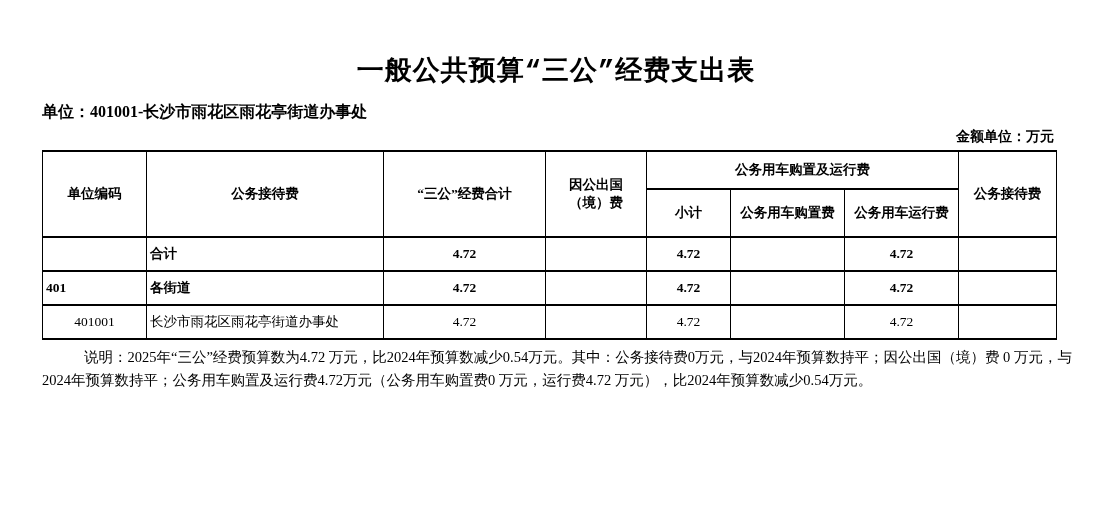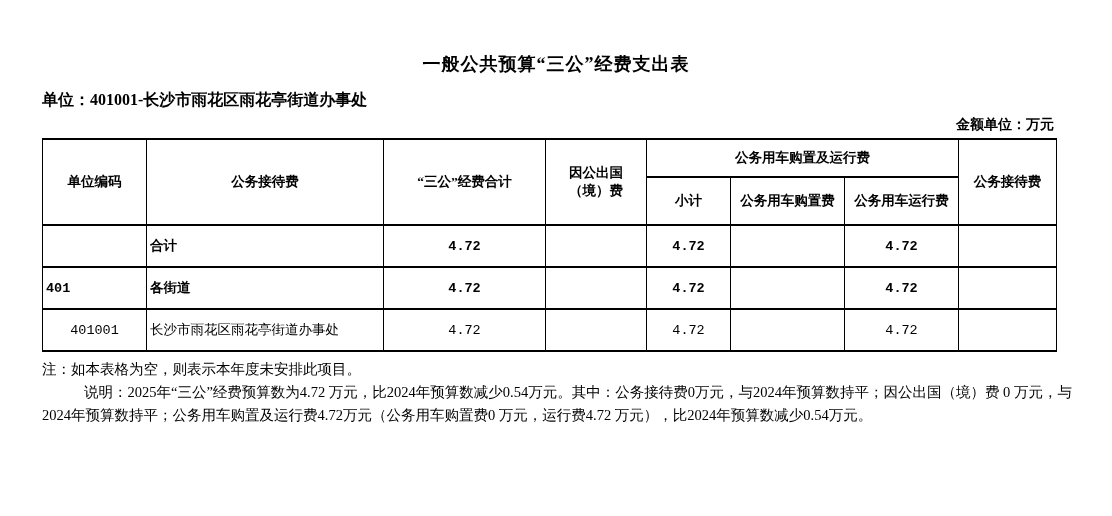--- a/index.html
+++ b/index.html
@@ -12,23 +12,24 @@
     position: relative;
     width: 1112px;
     height: 516px;
     background: #ffffff;
     overflow: hidden;
   }
   .title {
     margin: 0;
     padding-top: 52px;
     text-align: center;
-    font-size: 18px;
+    font-size: 27px;
     font-weight: bold;
     letter-spacing: 1px;
+    font-family: Liberation Mono, monospace;
   }
   .unit-line {
     margin: 14px 16px 0 42px;
     font-size: 16px;
     font-weight: bold;
   }
   .amount-unit {
     width: 1012px;
     margin: 5px 0 0 42px;
     text-align: right;
@@ -53,21 +54,21 @@
     box-sizing: border-box;
   }
   table.expense th {
     font-weight: bold;
     text-align: center;
     vertical-align: middle;
     line-height: 1.35;
   }
   tr.hdr-top th { height: 38px; }
   tr.hdr-sub th { height: 48px; }
-  tbody tr { height: 42px; font-family: Liberation Mono, monospace; }
+  tbody tr { height: 34px; }
   td.num { text-align: center; padding-right: 4px; vertical-align: middle; }
   td.code-left { text-align: left; padding-left: 1px; vertical-align: middle; }
   td.code-center { text-align: center; vertical-align: middle; }
   td.name-cell { text-align: left; padding-left: 2px; vertical-align: middle; }
   td.name-indent { padding-left: 13px; margin-left: 32px; }
   tr.row-bold td { font-weight: bold; }
   .notes {
     margin: 6px 0 0 42px;
     width: 1042px;
     font-size: 14.5px;
@@ -141,17 +142,16 @@
         <td class="num"></td>
         <td class="num">4.72</td>
         <td class="num"></td>
         <td class="num">4.72</td>
         <td class="num"></td>
       </tr>
     </tbody>
   </table>
 
   <div class="notes">
-    <p>注：如本表格为空，则表示本年度未安排此项目。</p>
     <p class="explain">说明：2025年“三公”经费预算数为4.72 万元，比2024年预算数减少0.54万元。其中：公务接待费0万元，与2024年预算数持平；因公出国（境）费 0 万元，与2024年预算数持平；公务用车购置及运行费4.72万元（公务用车购置费0 万元，运行费4.72 万元），比2024年预算数减少0.54万元。</p>
   </div>
 
 </div>
 
 </body></html>

